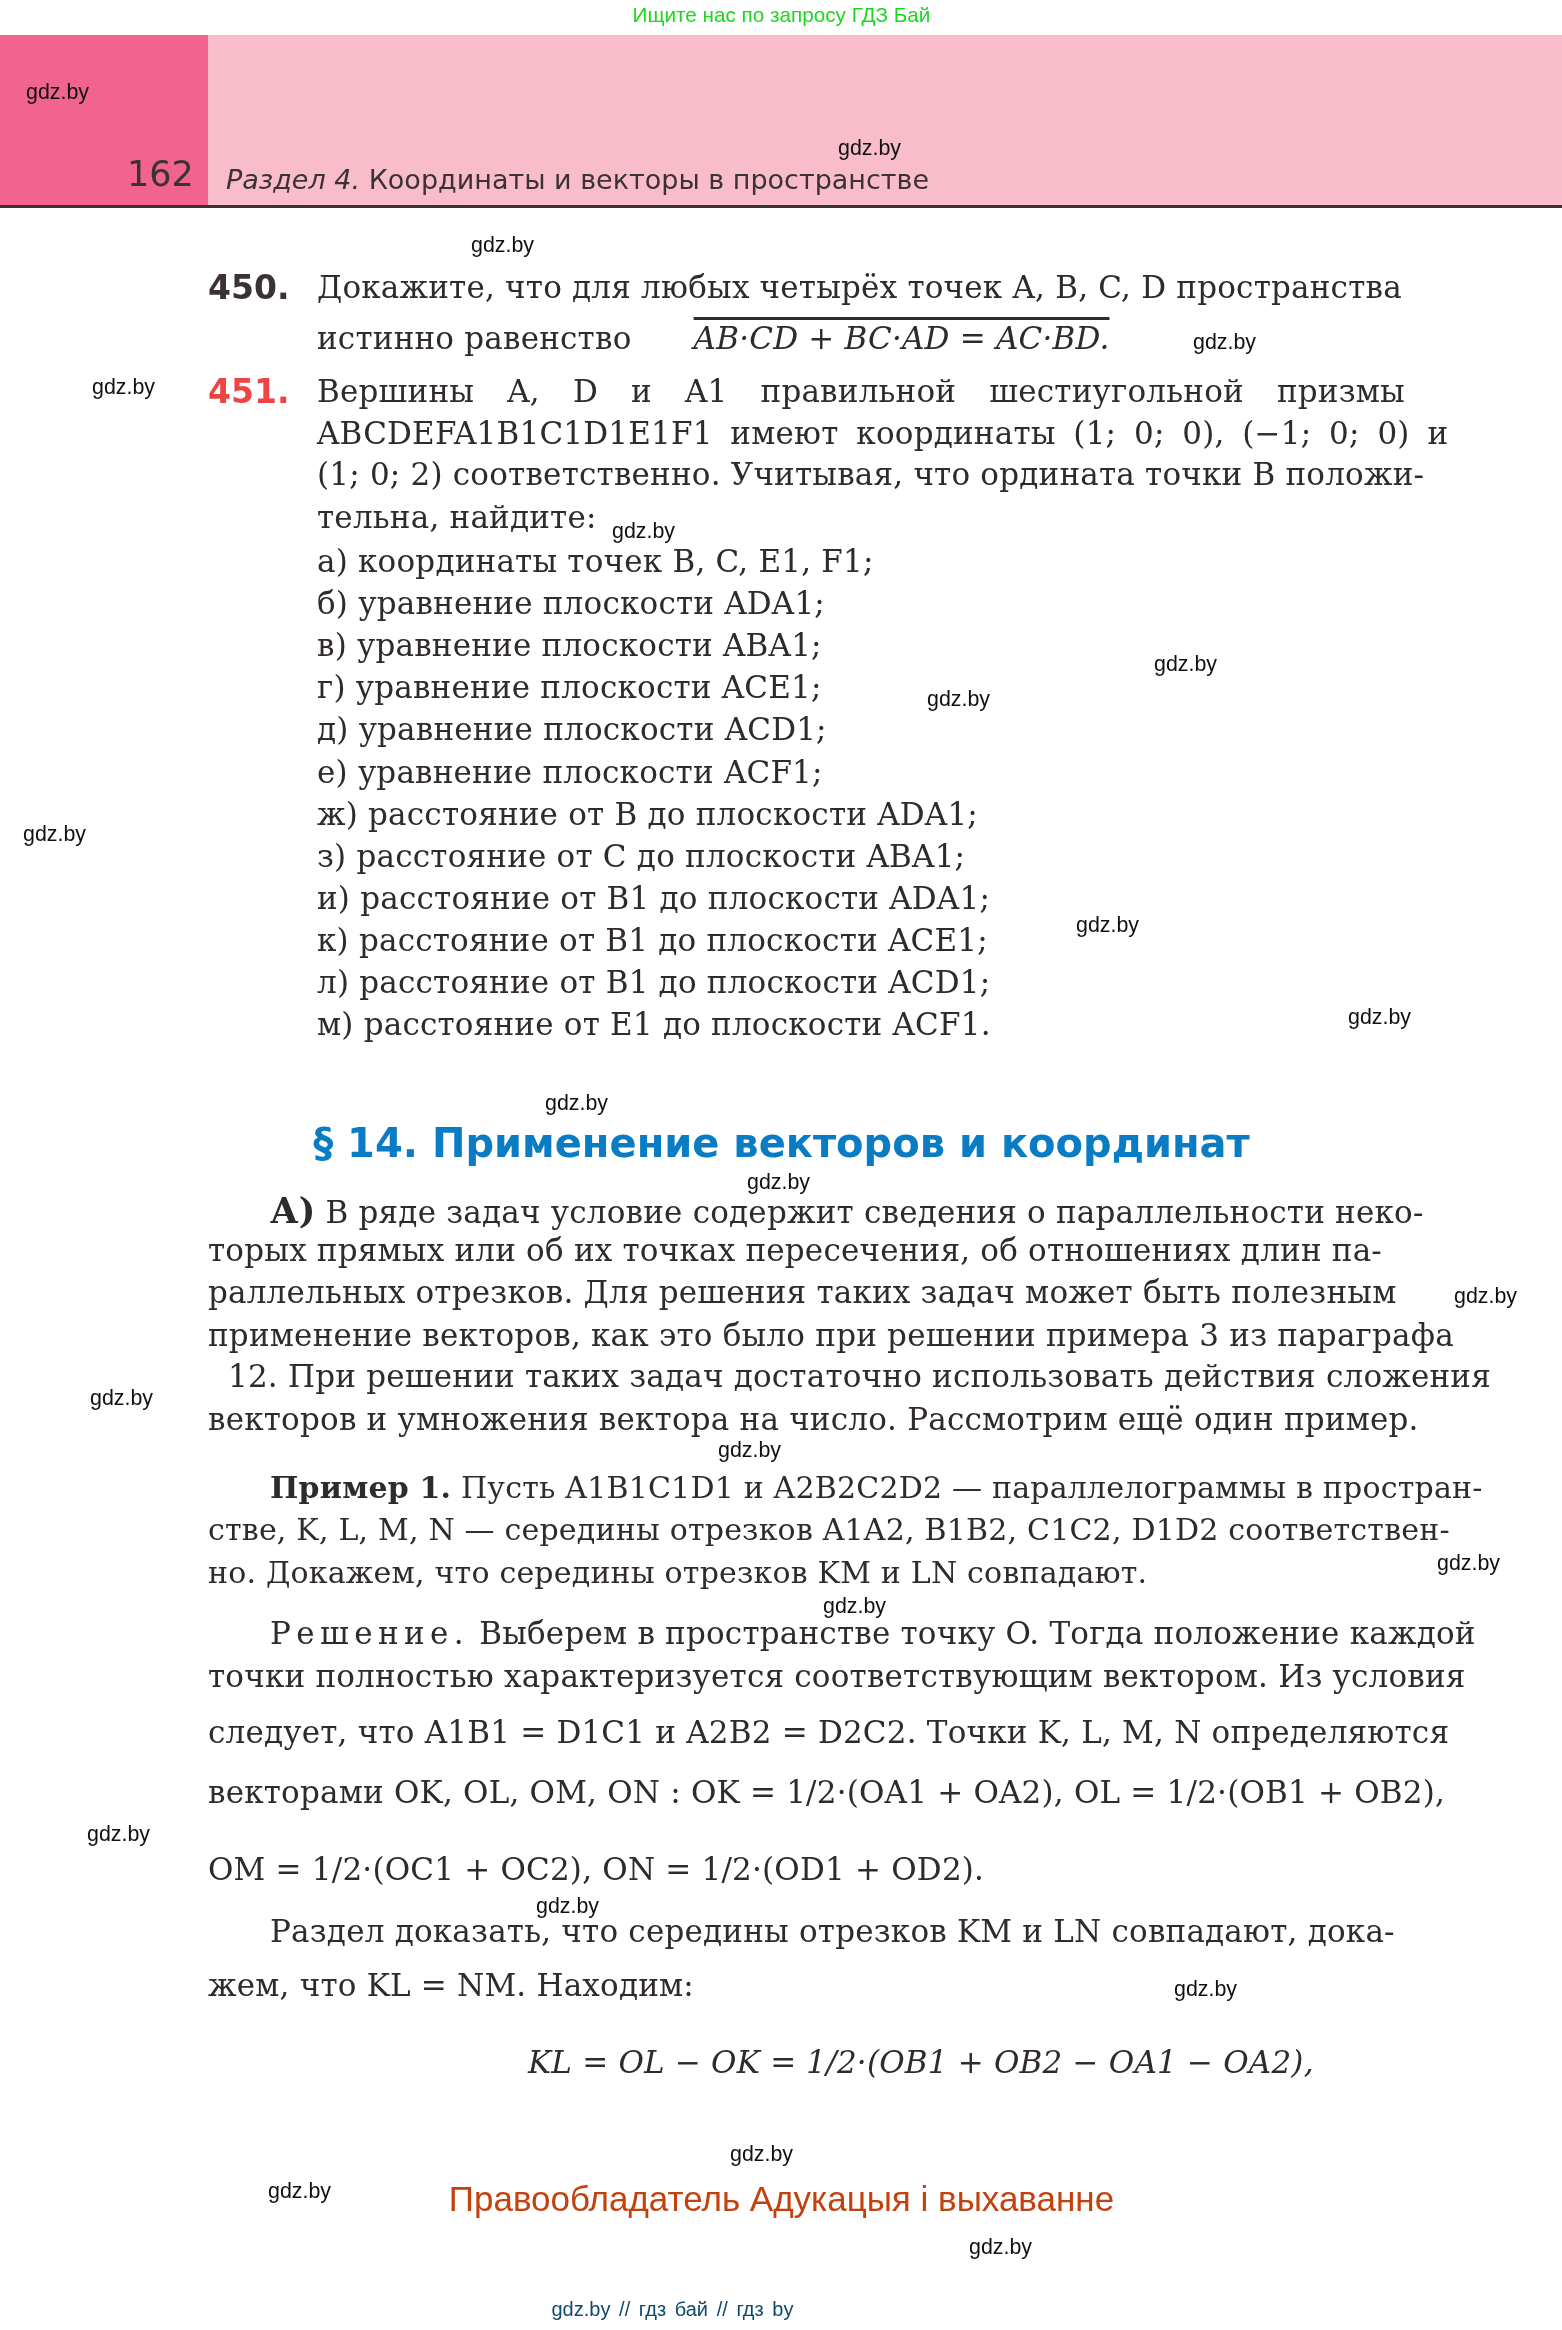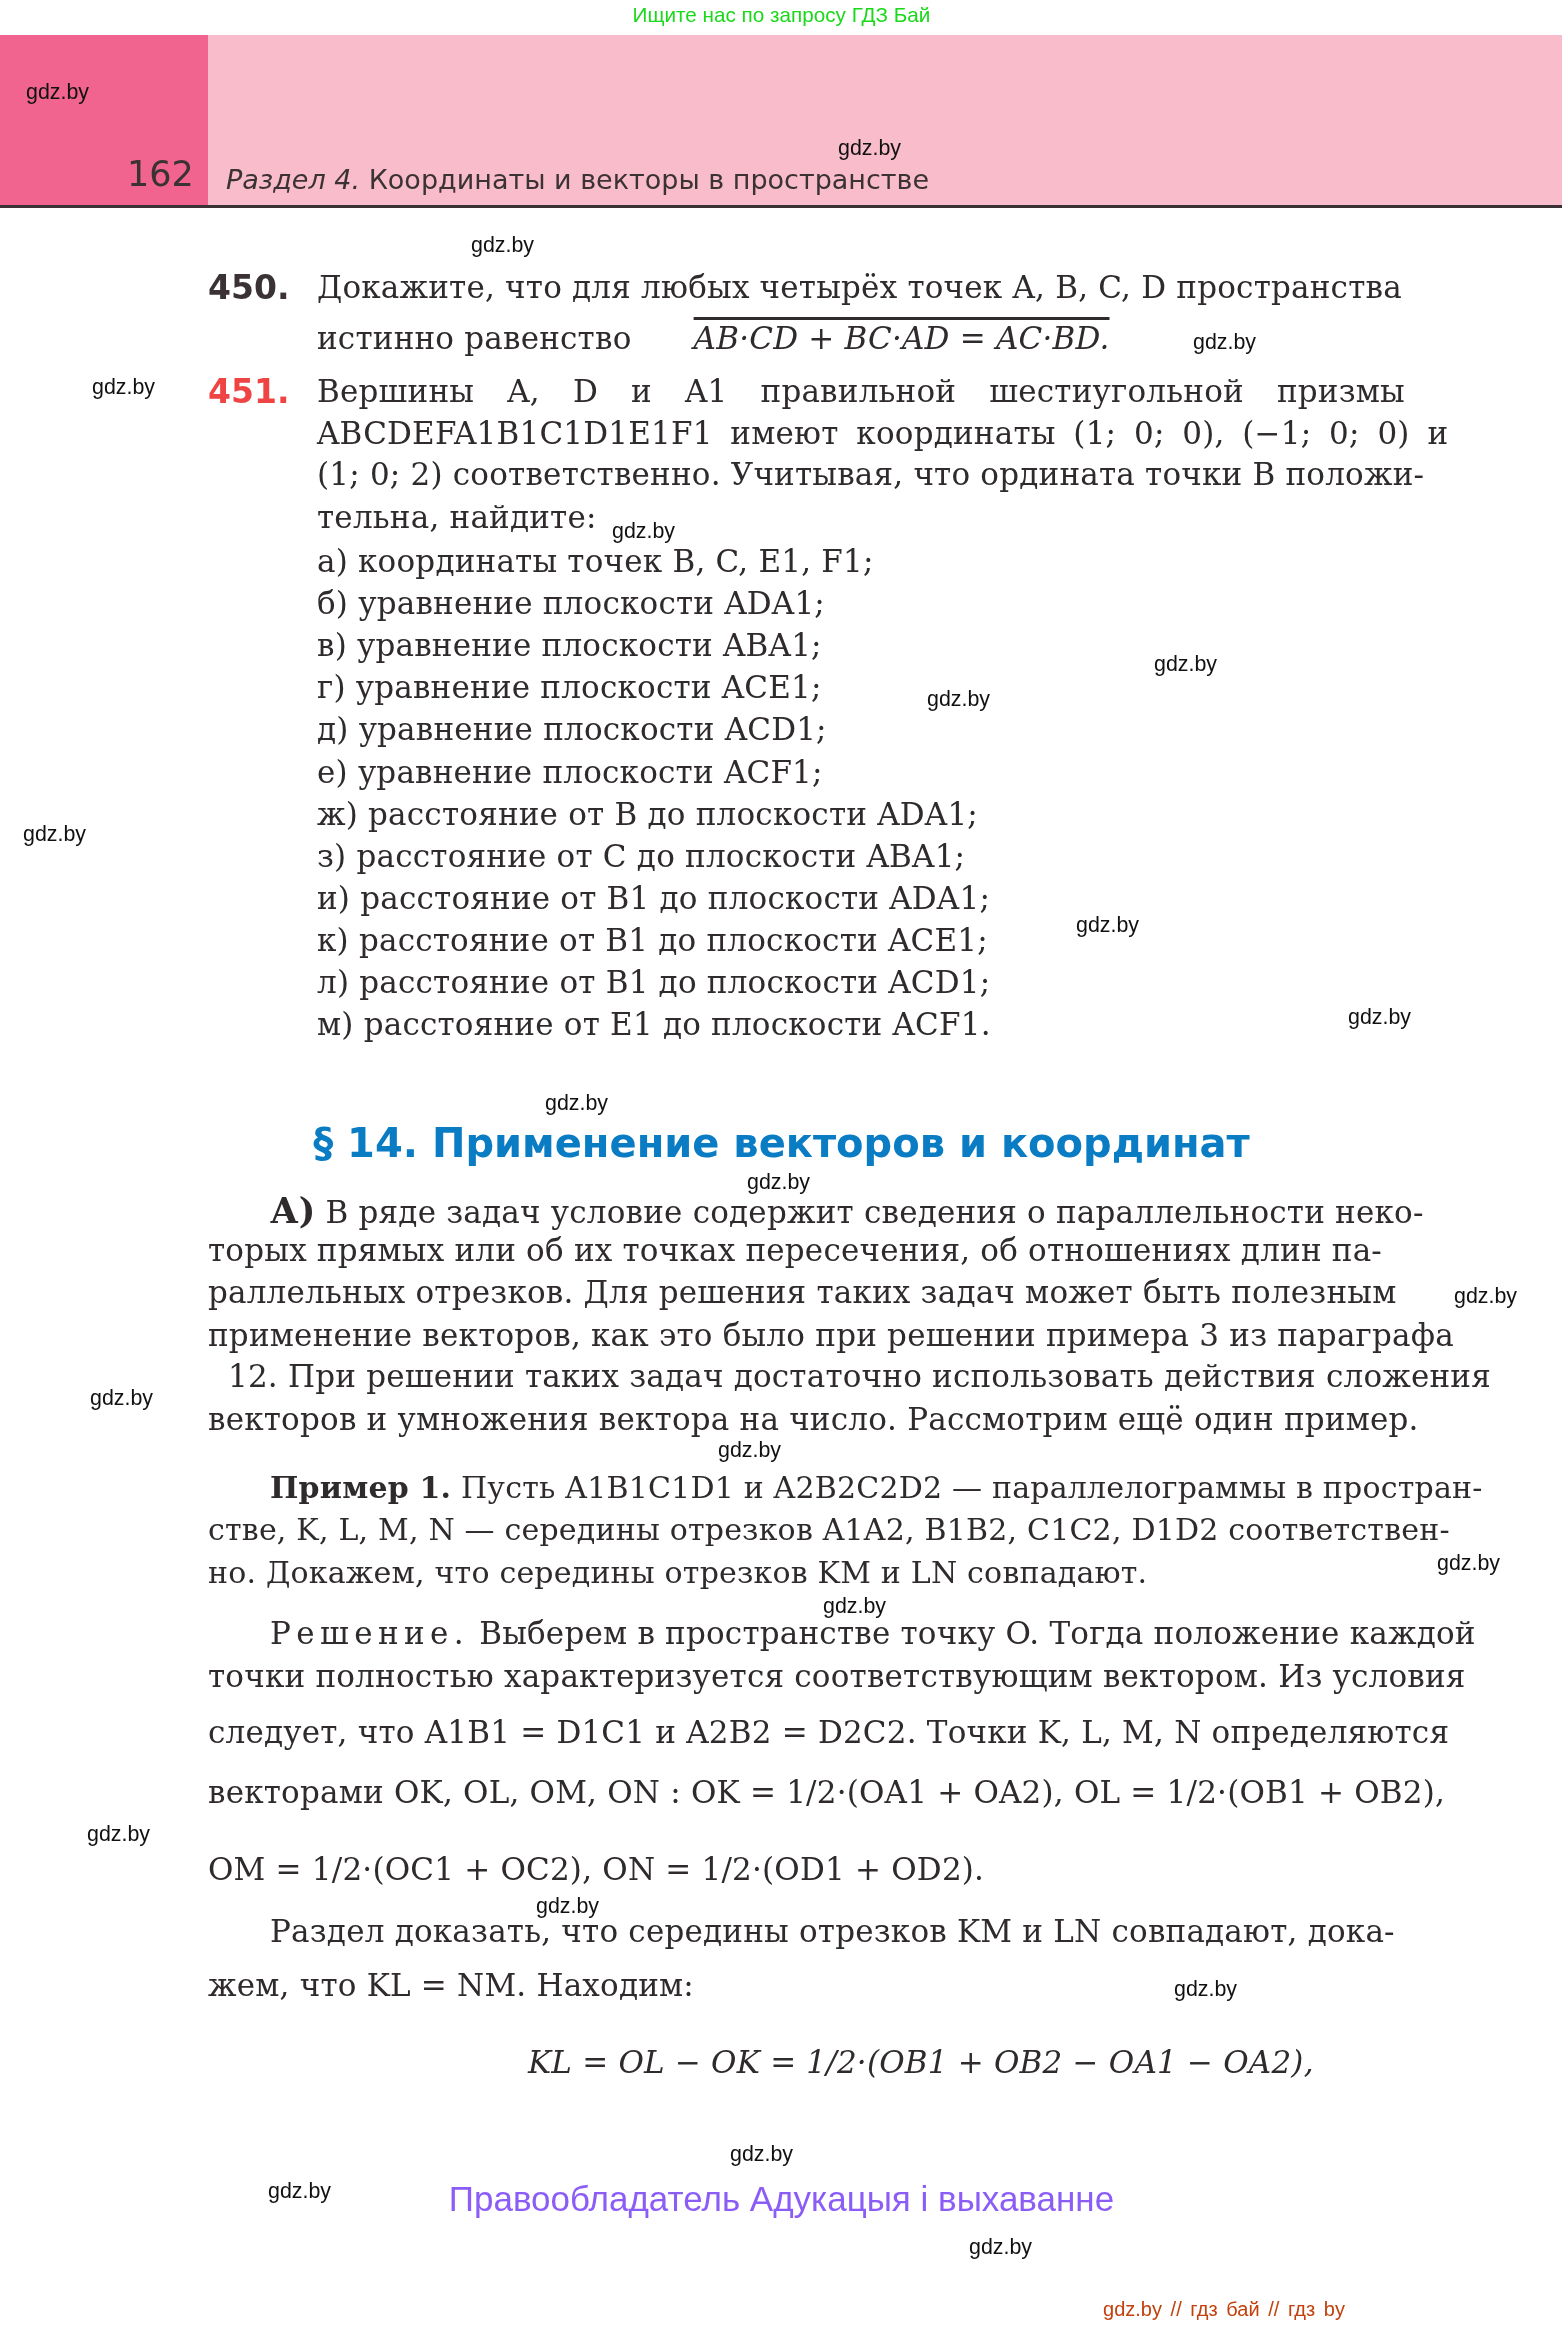--- a/index.html
+++ b/index.html
@@ -13,23 +13,23 @@
   .header-num-block { position: absolute; left: 0; top: 0; width: 208px; height: 170px; background: #f0648f; }
   .page-number { position: absolute; left: 127px; top: 119px; font-family: "DejaVu Sans", sans-serif; font-size: 35px; color: #3a3234; }
   .section-title { position: absolute; left: 226px; top: 129px; font-family: "DejaVu Sans", sans-serif; font-size: 27px; color: #3a3234; }
   .section-title i { font-style: italic; }
   .wm { position: absolute; font-family: "Liberation Sans", sans-serif; font-size: 21.4px; color: #111; white-space: nowrap; text-align: center; }
   .tline { position: absolute; font-size: 31px; white-space: nowrap; color: #2f2a2c; letter-spacing: 0.2px; }
   .pnum { position: absolute; font-family: "DejaVu Sans", sans-serif; font-weight: bold; font-size: 33px; }
   .heading { position: absolute; left: 0; width: 1563px; text-align: center; font-family: "DejaVu Sans", sans-serif;
              font-weight: bold; font-size: 40px; color: #0a7cc4; }
   .rights { position: absolute; left: 0; width: 1563px; text-align: center; font-family: "Liberation Sans", sans-serif;
-            font-size: 35px; color: #8b5cf6; top: 2179px; }
-  .footer { position: absolute; left: 0; width: 1345px; text-align: right; font-family: "Liberation Sans", sans-serif;
-            font-size: 20px; color: #c2410c; top: 2298px; word-spacing: 3.1px; }
+            font-size: 35px; color: #c2410c; top: 2179px; }
+  .footer { position: absolute; left: 0; width: 1345px; text-align: center; font-family: "Liberation Sans", sans-serif;
+            font-size: 20px; color: #0c4a6e; top: 2298px; word-spacing: 3.1px; }
   .spaced { letter-spacing: 5.4px; }
   .bold { font-weight: bold; }
 </style>
 </head>
 <body>
 
 <div class="abs top-banner">Ищите нас по запросу ГДЗ Бай</div>
 
 <div class="header">
   <div class="header-num-block"></div>

